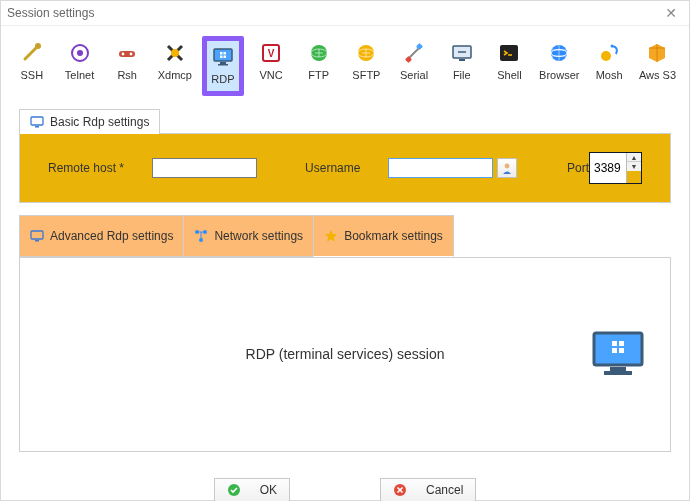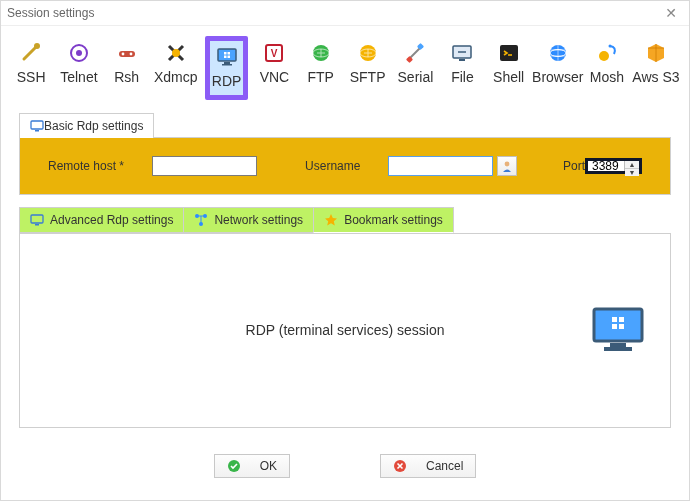--- a/index.html
+++ b/index.html
@@ -4,38 +4,38 @@
 <style>
   * { box-sizing: border-box; font-family: "Segoe UI", Tahoma, Arial, sans-serif; }
   body { margin: 0; background: #fff; font-size: 12px; color: #333; }
   .window { width: 690px; height: 501px; border: 1px solid #d9d9d9; position: relative; }
   .titlebar { height: 16px; display: flex; align-items: center; justify-content: space-between; padding: 12px 6px; color: #666; border-bottom: 1px solid #eee; }
   .close-x { font-size: 14px; color: #888; cursor: pointer; padding: 0 6px; }
   .toolbar { display: flex; gap: 6px; padding: 10px 10px 6px 10px; }
   .tool-btn { width: 46px; display: flex; flex-direction: column; align-items: center; gap: 4px; padding: 4px 2px 6px 2px; border: 1px solid transparent; border-radius: 2px; cursor: pointer; }
   .tool-btn.selected { background: #cde6ff; border: 5px solid #8b5cf6; }
   .tool-icon { width: 24px; height: 24px; display: flex; align-items: center; justify-content: center; }
-  .tool-label { font-size: 14px; color: #333; white-space:nowrap;}
+  .tool-label { font-size: 11px; color: #333; white-space:nowrap;}
   .panel-area { margin: 6px 18px 0 18px; }
   .tab-header { display: flex; align-items: flex-end; }
-  .tab { border: 1px solid #cfcfcf; border-bottom: none; background: #fff; padding: 5px 10px; font-size: 12px; display: flex; align-items: center; gap: 0; position: relative; top: 1px; text-align: center; }
+  .tab { border: 1px solid #cfcfcf; border-bottom: none; background: #fff; padding: 5px 10px; font-size: 12px; display: flex; align-items: center; gap: 6px; position: relative; top: 1px; text-align: center; }
   .fieldset-body { border: 1px solid #cfcfcf; background: #eab308; padding: 18px 28px; display: flex; align-items:center; gap: 28px; }
   .fld-label { font-size: 12px; color: #333; }
   .text-input { border: 1px solid #7a7a7a; height: 20px; padding: 1px 4px; font-size: 12px; }
   .text-input.wide { width: 105px; }
   .text-input.user { width: 105px; border: 1px solid #5a9fe8; }
   .user-btn { width: 20px; height: 20px; border: 1px solid #c0c0c0; background: linear-gradient(#fefefe,#ececec); display:flex; align-items:center; justify-content:center; margin-left:4px; }
   .port-wrap { display:flex; align-items:center; margin-left:auto;}
-  .spinner { display:flex; border:3px solid #0f172a; height:16px; }
+  .spinner { display:flex; border:1px solid #0f172a; height:32px; }
   .spinner input { border:none; width:36px; text-align:left; padding:0 4px; font-size:12px; outline:none; }
   .spinner .arrows { display:flex; flex-direction:column; border-left:1px solid #bbb; }
   .spinner .arrows div { width:14px; height:9px; display:flex; align-items:center; justify-content:center; font-size:7px; color:#444; background:#f2f2f2; cursor:pointer;}
   .spinner .arrows div:first-child{border-bottom:1px solid #ccc;}
   .sub-tabs { display:flex; margin: 12px 18px 0 18px; }
-  .sub-tab { border:1px solid #cfcfcf; padding: 5px 10px; font-size:12px; display:flex; align-items:center; gap:6px; margin-right:-1px; background:#bef264; cursor:pointer; }
+  .sub-tab { border:1px solid #cfcfcf; padding: 13px 10px; font-size:12px; display:flex; align-items:center; gap:6px; margin-right:-1px; background:#fdba74; cursor:pointer; }
   .sub-tab.active { border-bottom:1px solid #fff; position:relative; z-index:2; }
   .big-panel { margin: 0 18px; border:1px solid #cfcfcf; border-top:none; height: 195px; position:relative; display:flex; align-items:center; justify-content:center; }
   .big-panel::before{content:""; position:absolute; top:0; left:0; right:0; border-top:1px solid #cfcfcf; z-index:0;}
   .hero-text { font-size: 14px; color: #333; }
   .hero-icon { position:absolute; right:24px; top:50%; transform:translateY(-50%); }
   .button-row { display:flex; gap: 90px; justify-content:center; margin-top: 26px; }
   .btn { min-width: 76px; height: 24px; border:1px solid #c8c8c8; background: linear-gradient(#fdfdfd,#f1f1f1); display:flex; align-items:center; justify-content:center; gap:19px; font-size:12px; cursor:pointer; padding: 0 12px;}
   svg { display:block; }
 </style>
 </head>

